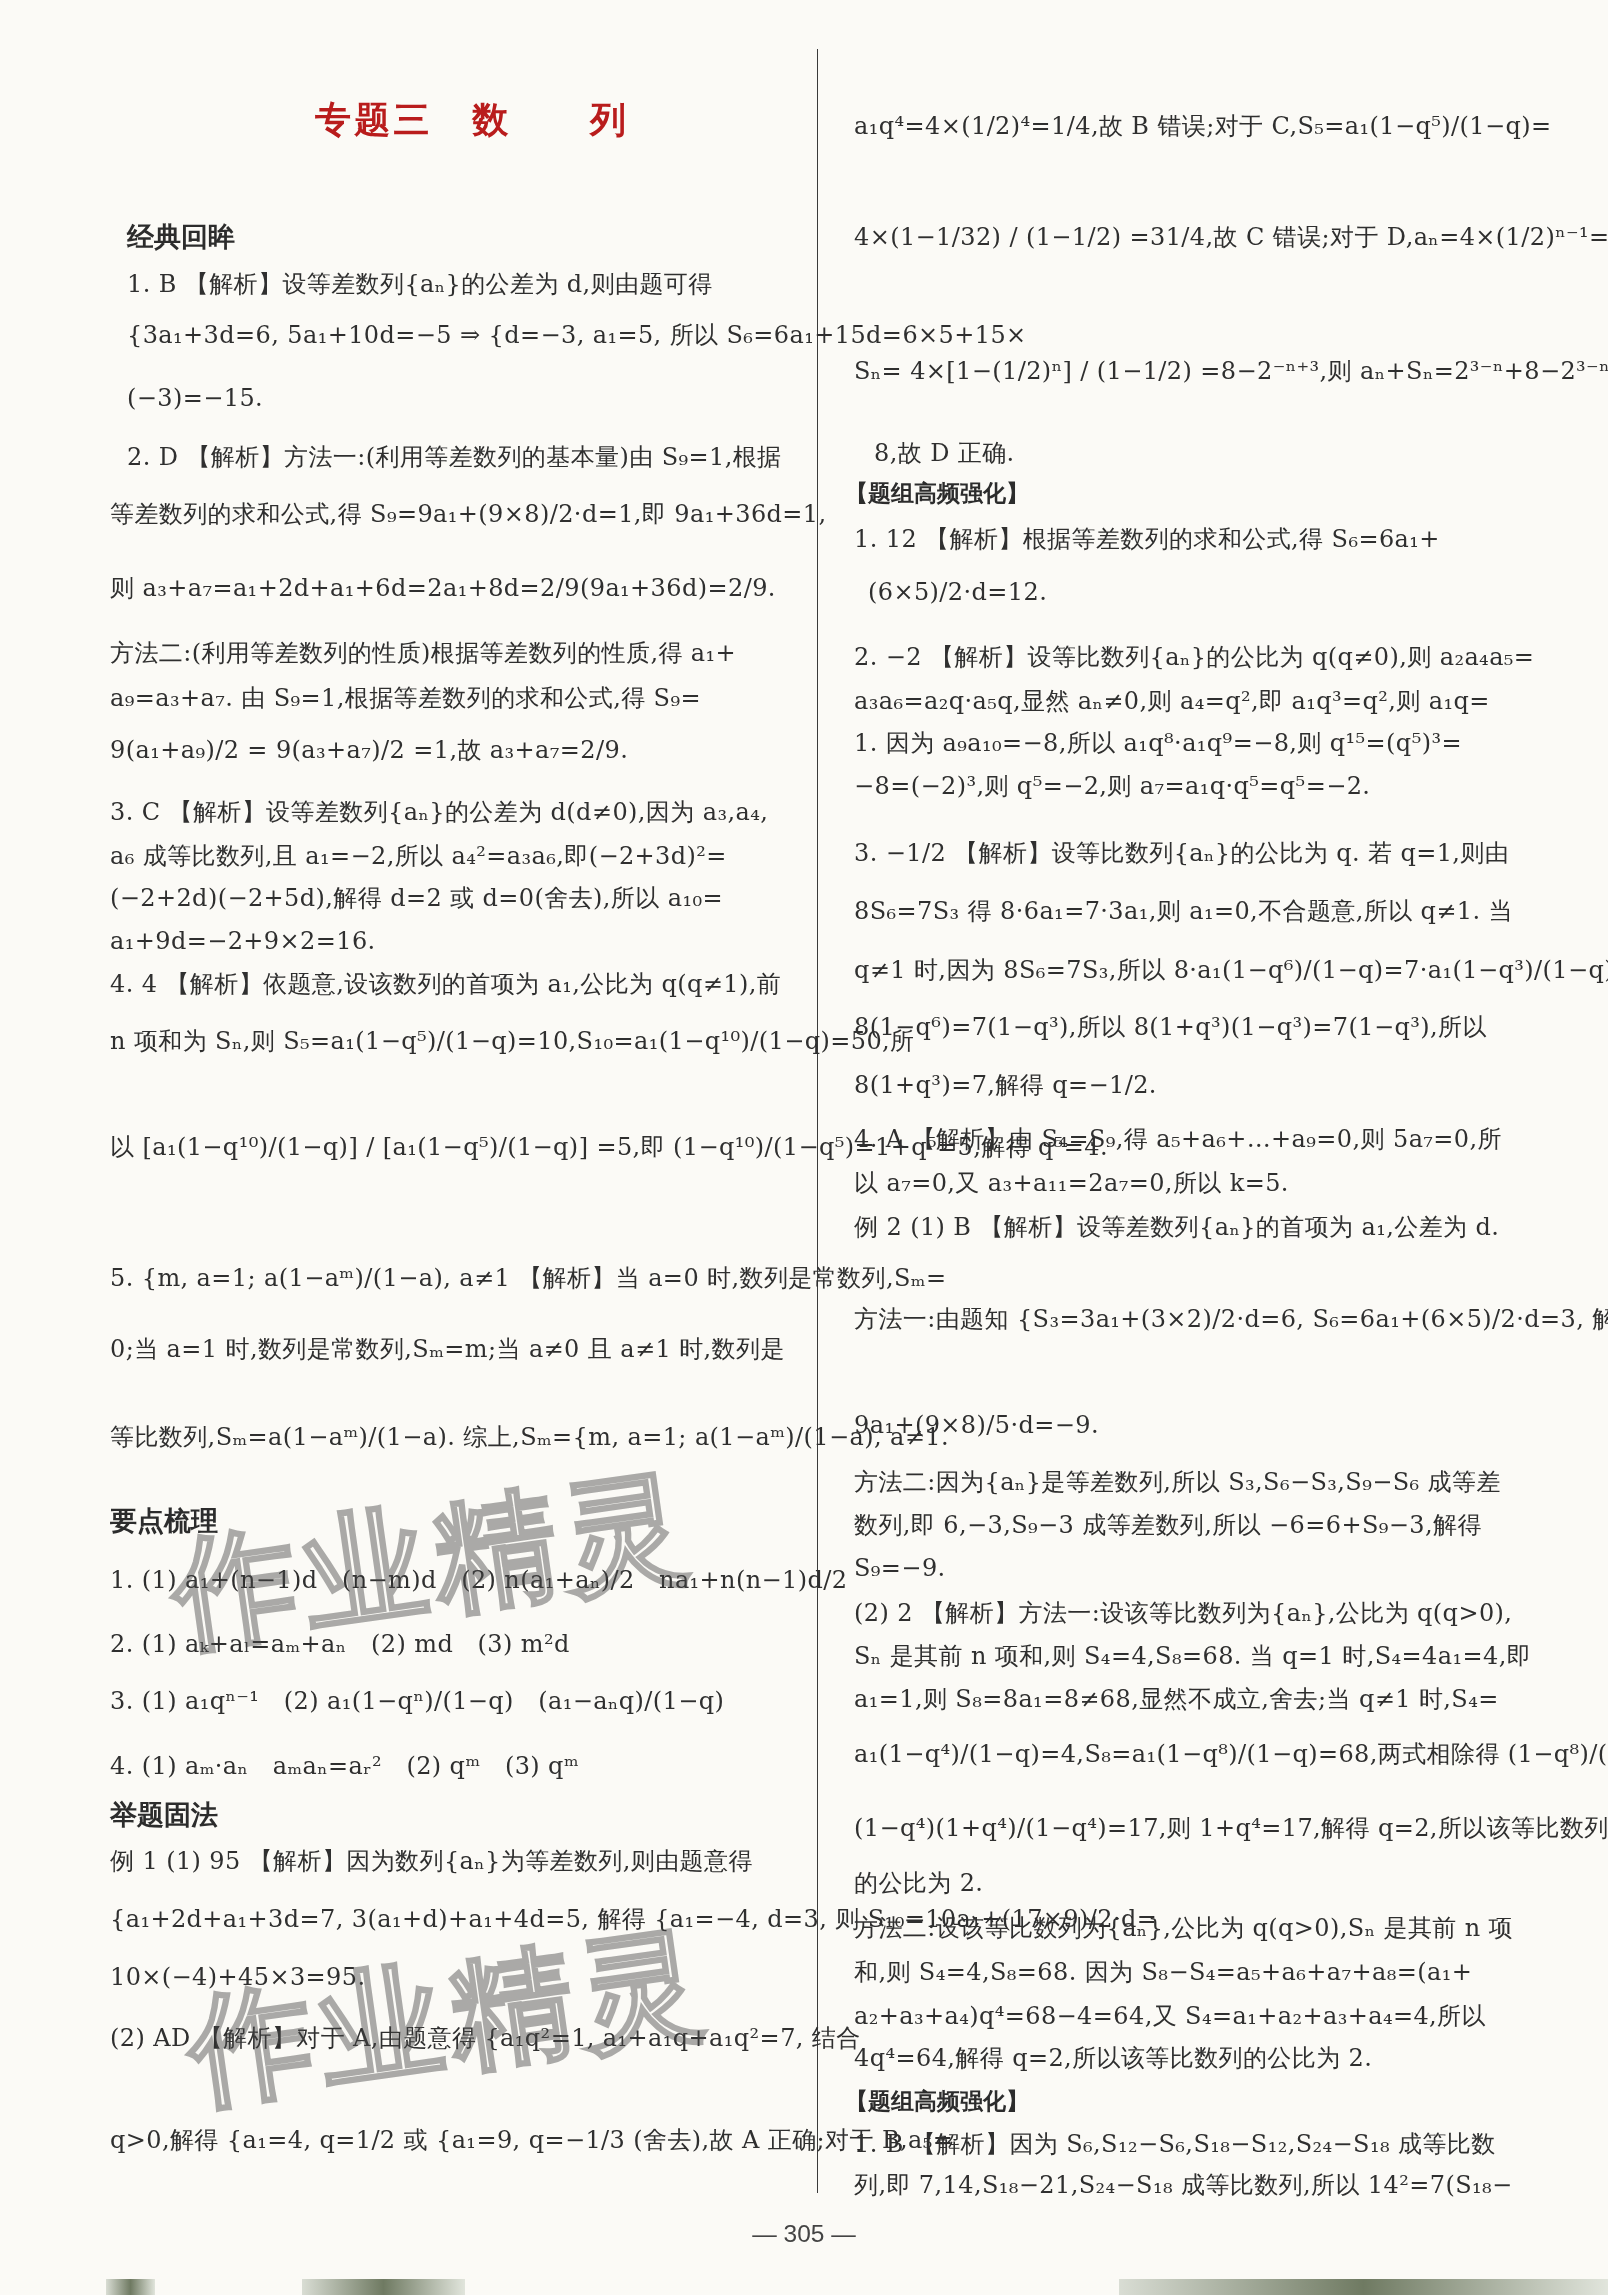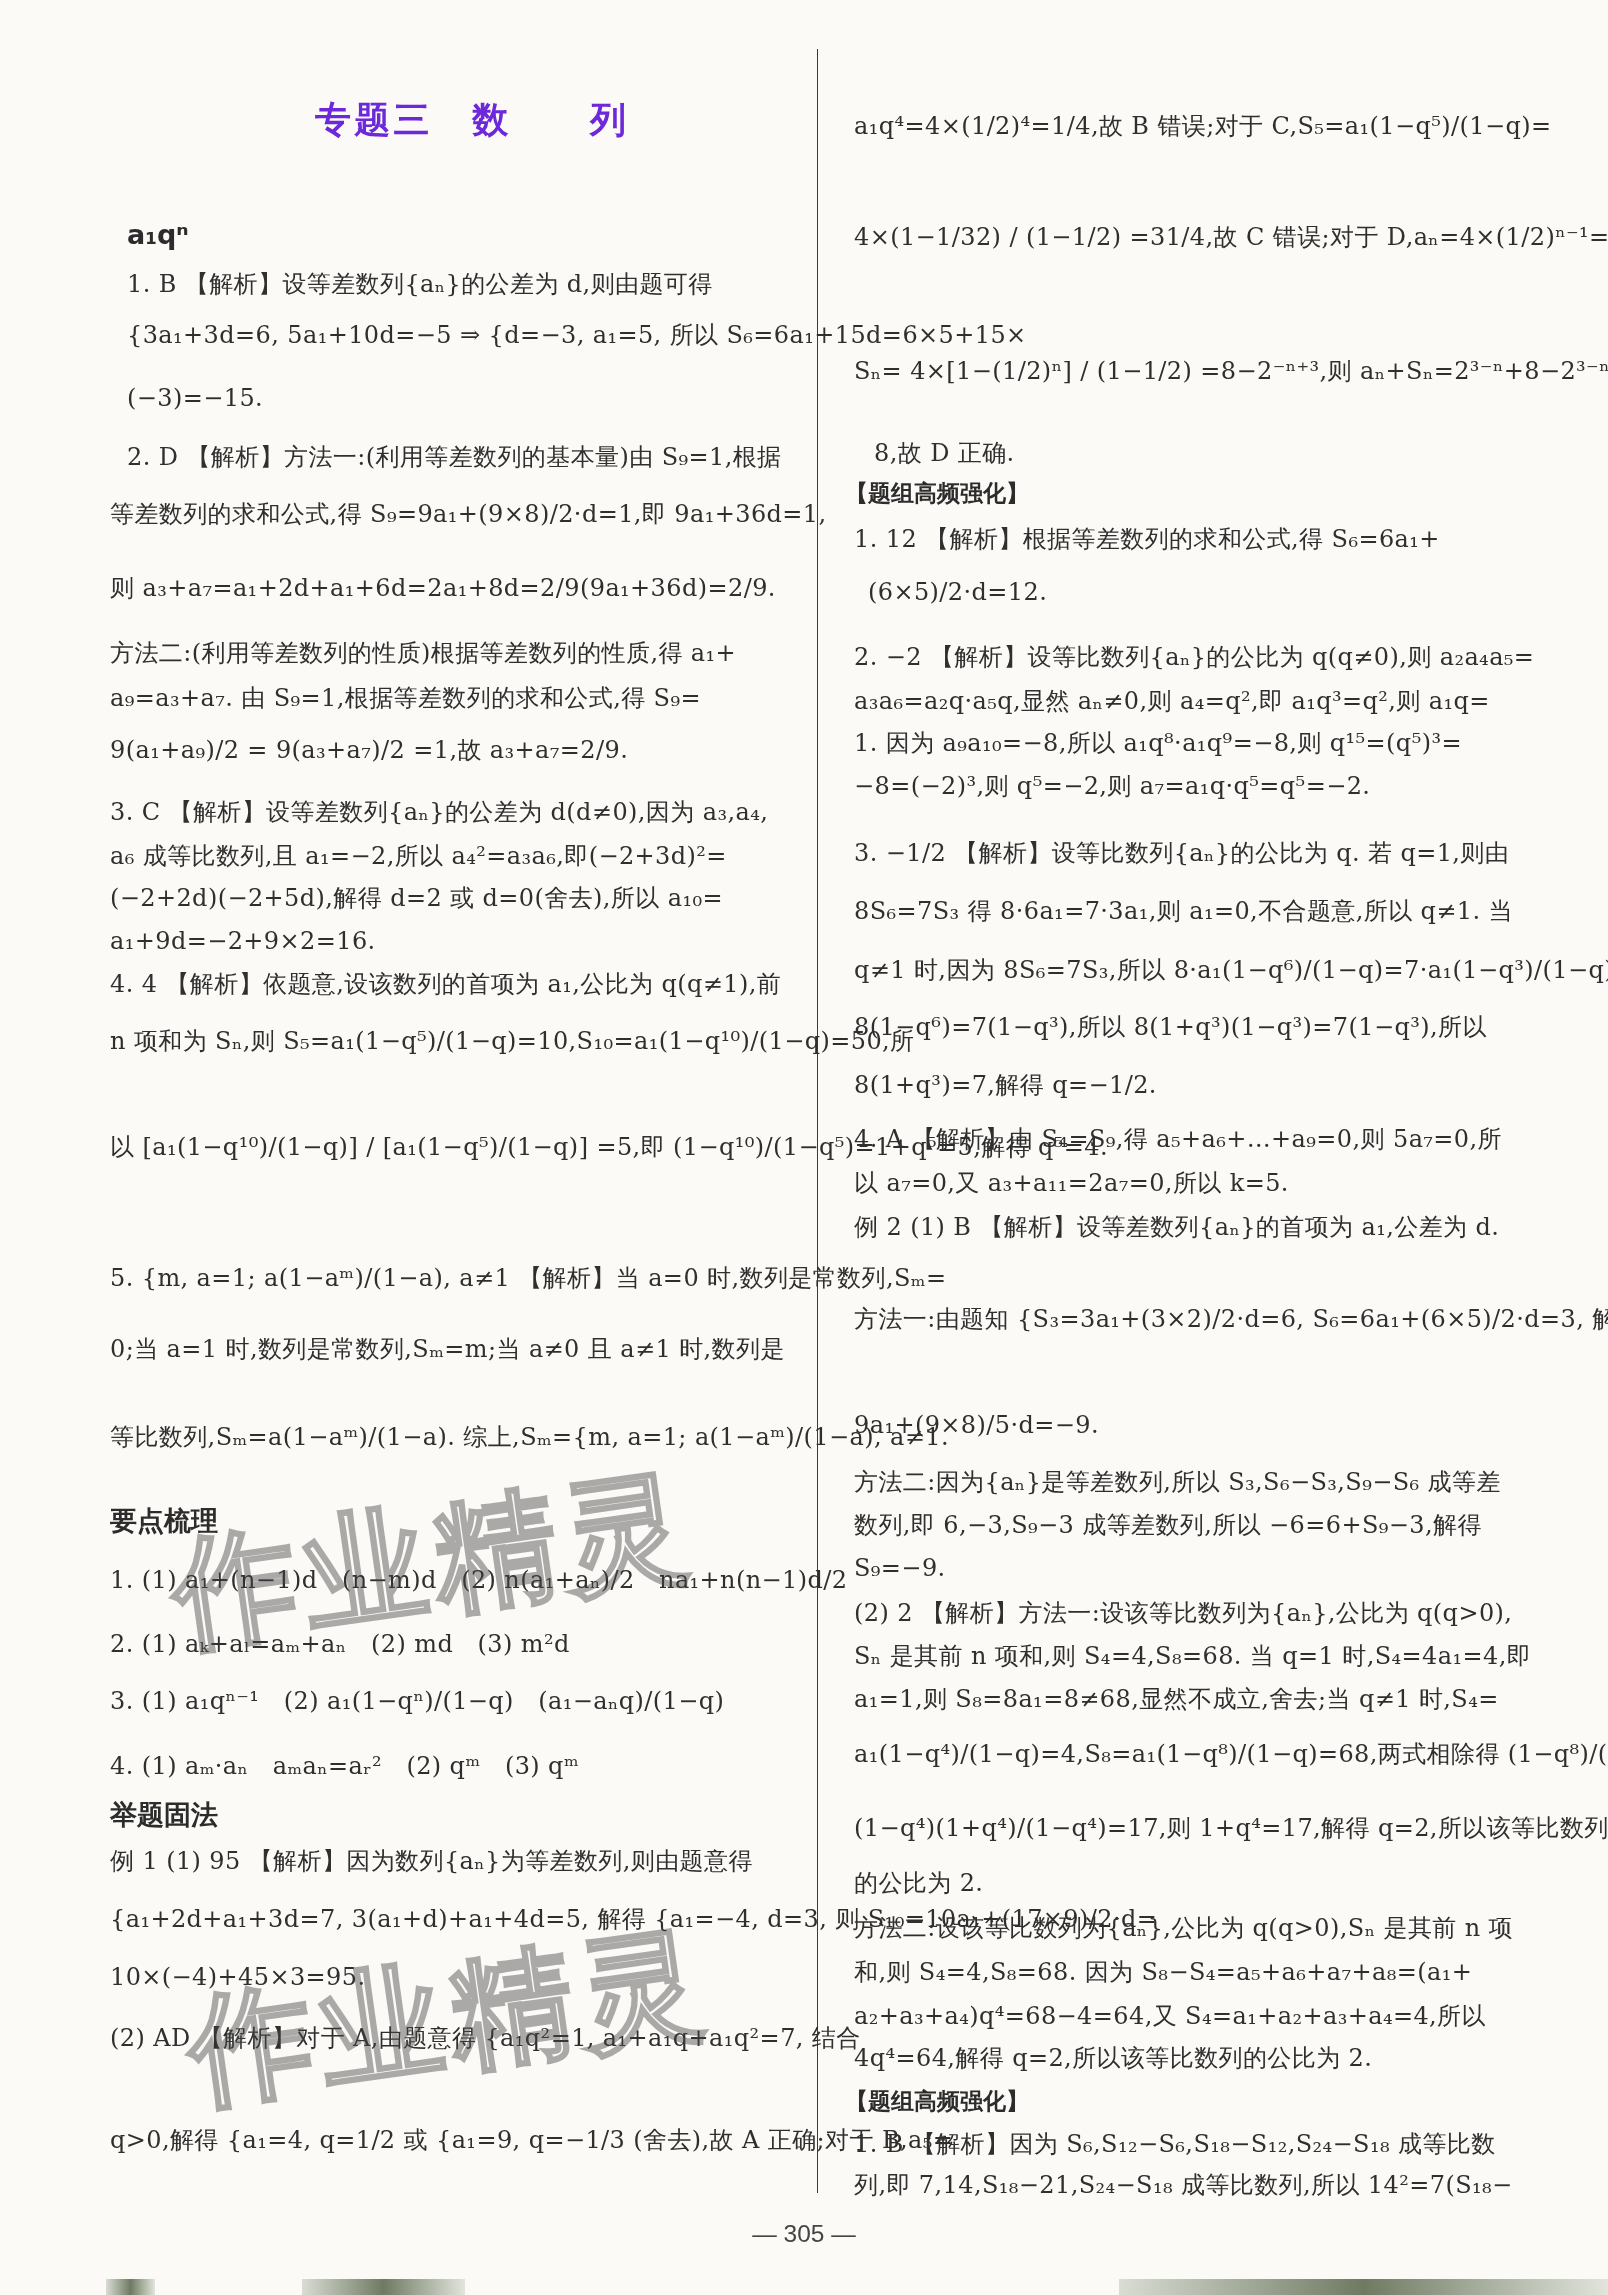--- a/index.html
+++ b/index.html
@@ -11,21 +11,21 @@
     position: relative;
   }
   .page { position: absolute; left: 0; top: 0; width: 1608px; height: 2295px; }
   .divider {
     position: absolute; left: 817px; top: 49px; height: 2144px;
     width: 0; border-left: 1.6px solid #3a3a3a;
   }
   .chapter-title {
     position: absolute; left: 315px; top: 96px;
     font-family: "DejaVu Sans", "Liberation Sans", sans-serif;
-    font-weight: bold; font-size: 36px; letter-spacing: 3.3px; color: #6d28d9;
+    font-weight: bold; font-size: 36px; letter-spacing: 3.3px; color: #b91c1c;
     white-space: pre;
   }
   .lesson-title {
     position: absolute; left: 135px; top: 170px;
     font-family: "DejaVu Sans", "Liberation Sans", sans-serif;
     font-weight: bold; font-size: 33px; color: #2c2c2c; white-space: nowrap;
   }
   .sec {
     position: absolute;
     font-family: "DejaVu Sans", "Liberation Sans", sans-serif;
@@ -56,21 +56,21 @@
 </head>
 <body>
 
 <div class="page">
 
   <div class="chapter-title">专题三　数　　列</div>
 
   <div class="divider"></div>
 
   <div>
-    <div class="sec" style="left:127px;top:219px;">a₁qⁿ</div>
+    <div class="sec" style="left:127px;top:219px;">经典回眸</div>
 
     <div class="ln" style="left:127px;top:268px;">1. B 【解析】设等差数列{aₙ}的公差为 d,则由题可得</div>
     <div class="ln" style="left:127px;top:319px;">{3a₁+3d=6, 5a₁+10d=−5 ⇒ {d=−3, a₁=5, 所以 S₆=6a₁+15d=6×5+15×</div>
     <div class="ln" style="left:127px;top:382px;">(−3)=−15.</div>
 
     <div class="ln" style="left:127px;top:441px;">2. D 【解析】方法一:(利用等差数列的基本量)由 S₉=1,根据</div>
     <div class="ln" style="left:110px;top:498px;">等差数列的求和公式,得 S₉=9a₁+(9×8)/2·d=1,即 9a₁+36d=1,</div>
     <div class="ln" style="left:110px;top:572px;">则 a₃+a₇=a₁+2d+a₁+6d=2a₁+8d=2/9(9a₁+36d)=2/9.</div>
     <div class="ln" style="left:110px;top:637px;">方法二:(利用等差数列的性质)根据等差数列的性质,得 a₁+</div>
     <div class="ln" style="left:110px;top:682px;">a₉=a₃+a₇. 由 S₉=1,根据等差数列的求和公式,得 S₉=</div>

